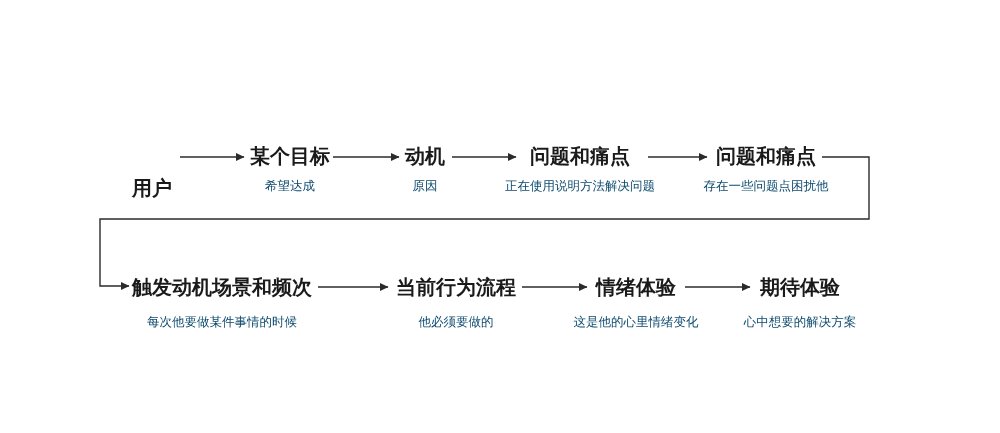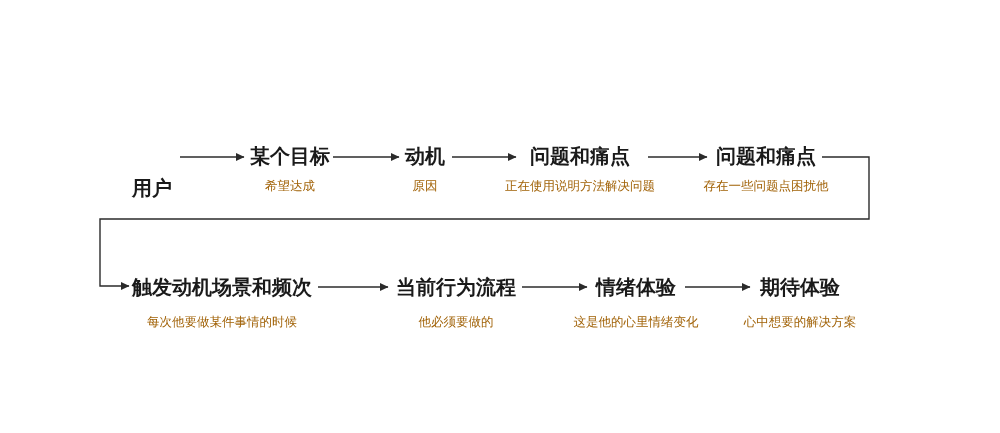--- a/index.html
+++ b/index.html
@@ -36,21 +36,21 @@
     font-size: 20px;
     line-height: 22px;
     font-weight: 700;
     color: #1a1a1a;
     white-space: nowrap;
   }
   .node-subtitle {
     font-size: 12.5px;
     line-height: 16px;
     font-weight: 400;
-    color: #a16207;
+    color: #0c4a6e;
     white-space: nowrap;
   }
   .row1 .node-subtitle { margin-top: 11px; }
   .row2 .node-subtitle { margin-top: 16px; }
 </style>
 </head>
 <body>
 
 <div class="canvas">
 

